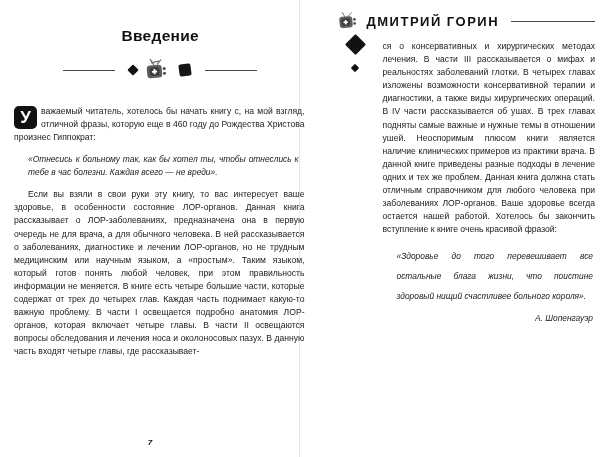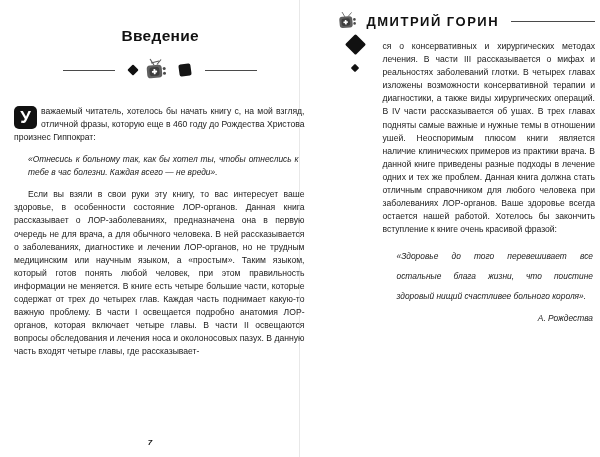--- a/index.html
+++ b/index.html
@@ -296,17 +296,17 @@
 
     <div class="body-col-right">
       <p class="para para-first">
         <span>ся о консервативных и хирургических методах лечения. В части III рассказывается о мифах и реальностях заболеваний глотки. В четырех главах изложены возможности консервативной терапии и диагностики, а также виды хирургических операций. В IV части рассказывается об ушах. В трех главах подняты самые важные и нужные темы в отношении ушей. Неоспоримым плюсом книги является наличие клинических примеров из практики врача. В данной книге приведены разные подходы в лечение одних и тех же проблем. Данная книга должна стать отличным справочником для любого человека при заболеваниях ЛОР-органов. Ваше здоровье всегда остается нашей работой. Хотелось бы закончить вступление к книге очень красивой фразой:</span>
       </p>
 
       <div class="quote-block-right">
         <span>«Здоровье до того перевешивает все остальные блага жизни, что поистине здоровый нищий счастливее больного короля».</span>
       </div>
 
-      <div class="quote-attrib-right">А. Рождества</div>
+      <div class="quote-attrib-right">А. Шопенгауэр</div>
     </div>
   </div>
 
 </div>
 
 </body></html>

